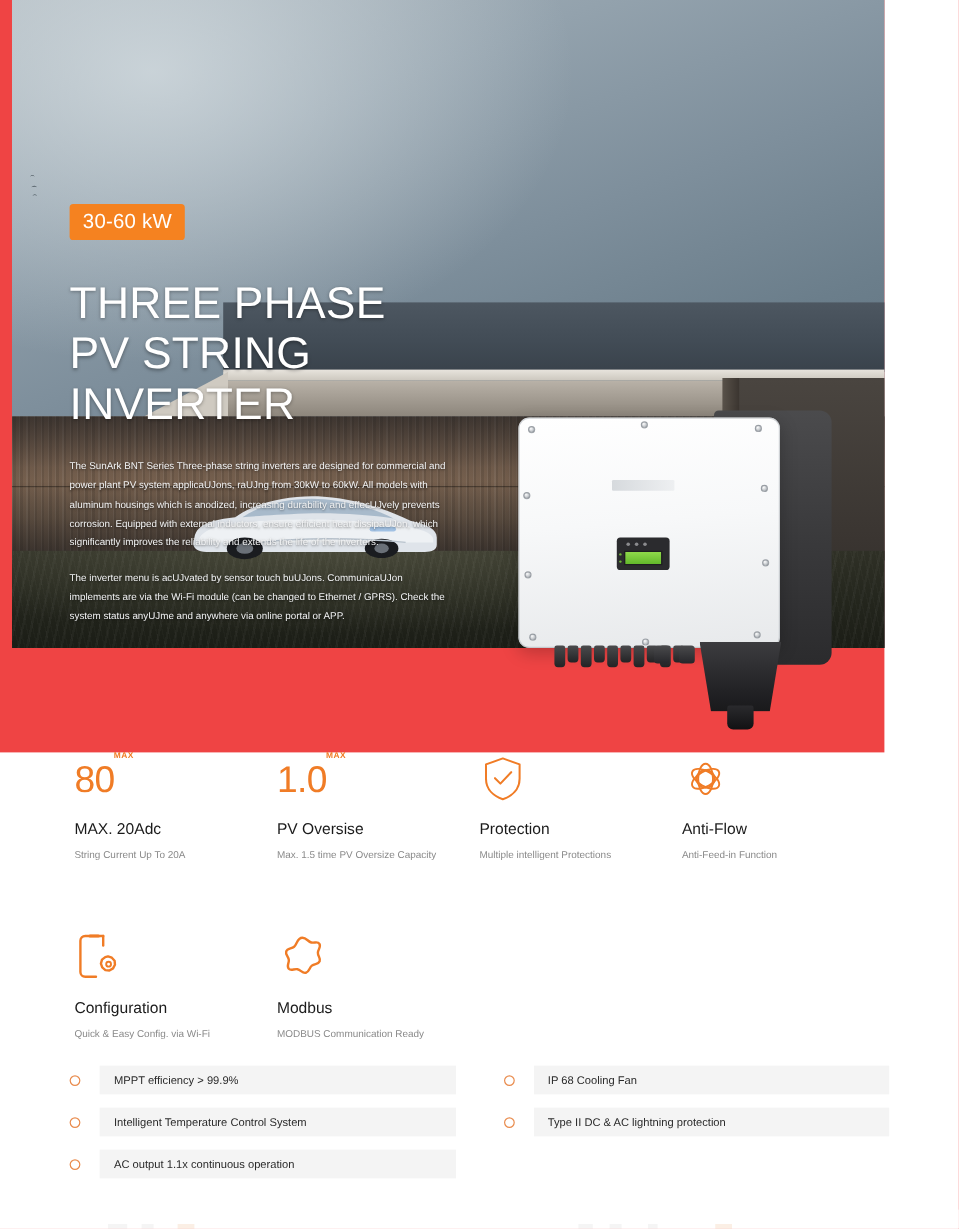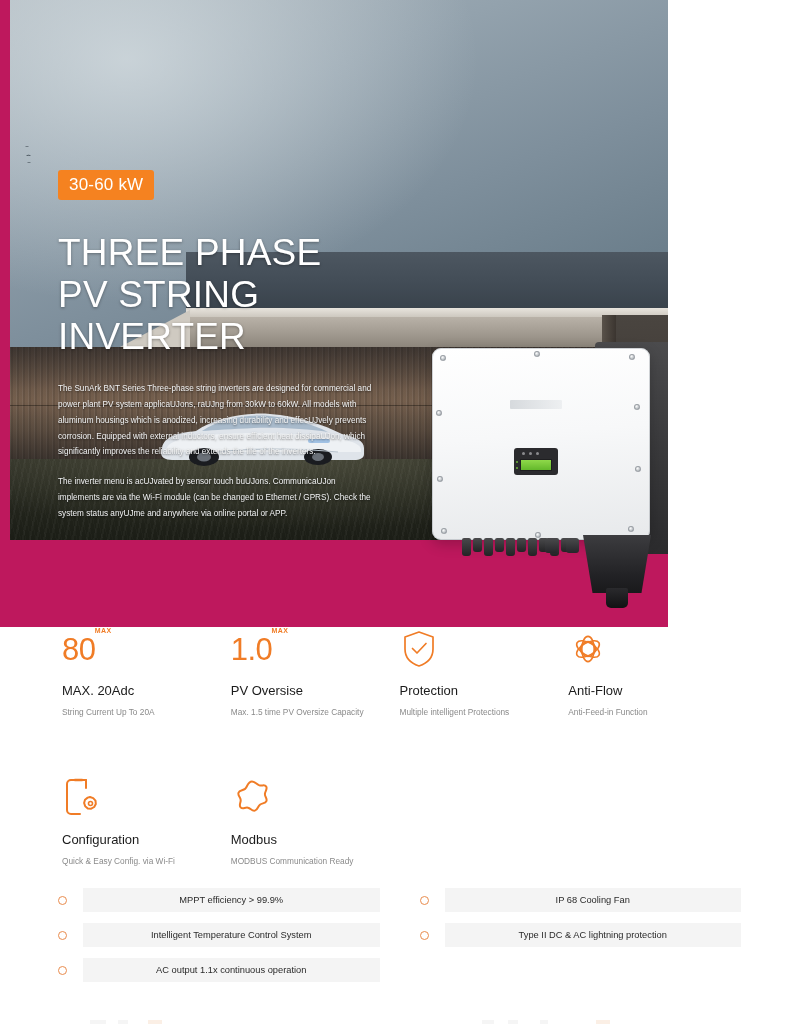--- a/index.html
+++ b/index.html
@@ -7,24 +7,24 @@
   body {
     font-family:"Liberation Sans", sans-serif;
     background:#ffffff;
     overflow:hidden;
     position:relative;
   }
 
   
   .hero{
     position:relative;
-    width:668px;
+    width:737px;
     height:627px;
     overflow:hidden;
-    background:#be185d;
+    background:#ef4444;
   }
   .hero-photo{
     position:absolute;
     left:10px; top:0;
     width:779px; height:540px;
     overflow:hidden;
   }
   
   .sky{
     position:absolute; left:0; top:0; width:100%; height:100%;
@@ -263,21 +263,21 @@
   .bullets{
     position:absolute;
     left:0; top:888px; width:799px;
     padding:0 58px;
     display:grid;
     grid-template-columns:1fr 1fr;
     column-gap:40px;
     row-gap:11px;
   }
   .bullet{
-    display:flex; align-items:center; gap:16px;text-align:center;
+    display:flex; align-items:center; gap:16px;
   }
   .bullet-dot{
     width:9px;height:9px;border-radius:50%;
     border:1px solid #E98C4E;
     flex:0 0 auto;
   }
   .bullet-bar{
     flex:1;
     background:#f4f4f4;
     padding:6px 12px;

